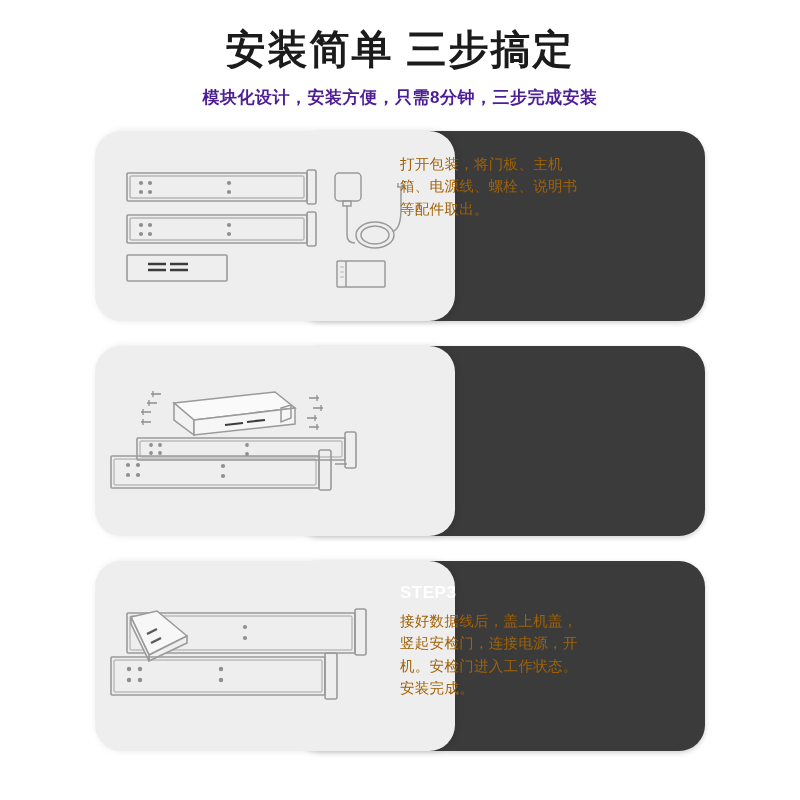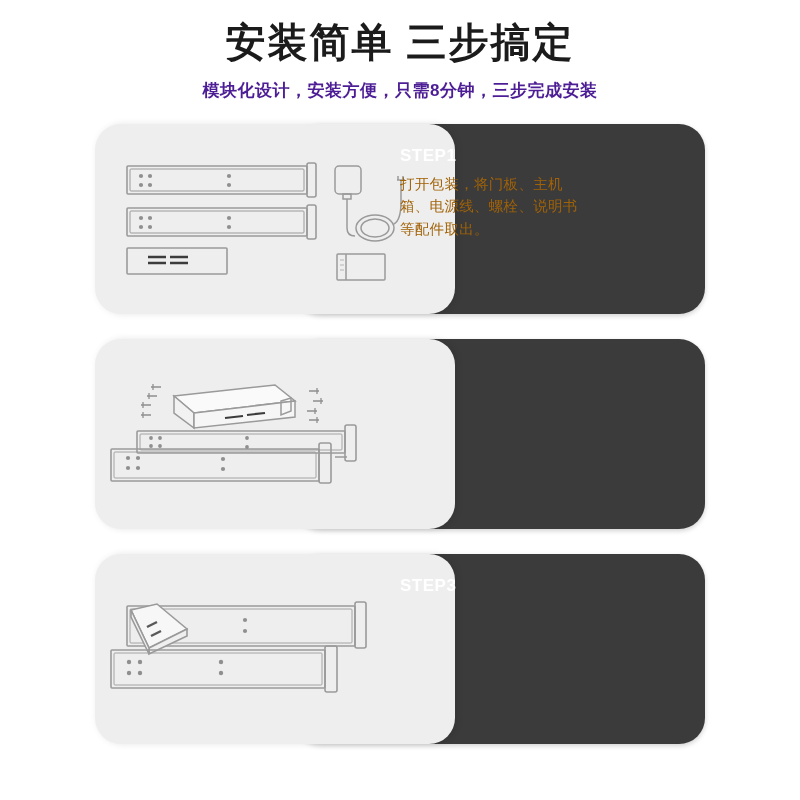--- a/index.html
+++ b/index.html
@@ -10,21 +10,21 @@
     width: 800px;
     height: 800px;
     background: #ffffff;
     font-family: "Liberation Sans", "DejaVu Sans", sans-serif;
     overflow: hidden;
     position: relative;
   }
 
   
   .header {
-    padding-top: 19px;
+    padding-top: 26px;
     text-align: center;
   }
   .page-title {
     font-size: 40px;
     font-weight: bold;
     color: #1b1b1b;
     letter-spacing: 2px;
     line-height: 1.15;
     margin: 0;
   }
@@ -164,21 +164,20 @@
           <line x1="251" y1="130" x2="251" y2="156"></line>
         </g>
         <g stroke="#b4b4b4" stroke-width="1">
           <line x1="245" y1="136" x2="249" y2="136"></line>
           <line x1="245" y1="141" x2="249" y2="141"></line>
           <line x1="245" y1="146" x2="249" y2="146"></line>
         </g>
       </svg>
     </div>
     <div class="step-text">
-      <div class="step-label">STEP1</div>
       <div class="step-desc">打开包装，将门板、主机箱、电源线、螺栓、说明书等配件取出。</div>
     </div>
   </div>
 
   <div class="step-card">
     <div class="step-dark"></div>
     <div class="step-light">
       <svg class="art" viewBox="0 0 360 190">
         <g fill="none" stroke="#9a9a9a" stroke-width="1.5">
 
@@ -267,16 +266,17 @@
             <circle cx="45" cy="108" r="2.2"></circle>
           <circle cx="34" cy="119" r="2.2"></circle>
             <circle cx="45" cy="119" r="2.2"></circle>
           <circle cx="126" cy="108" r="2.2"></circle>
             <circle cx="126" cy="119" r="2.2"></circle>
         </g>
       </svg>
     </div>
     <div class="step-text">
       <div class="step-label">STEP3</div>
+      <div class="step-desc">接好数据线后，盖上机盖，竖起安检门，连接电源，开机。安检门进入工作状态。安装完成。</div>
     </div>
   </div>
 
 </div>
 
 </body></html>

